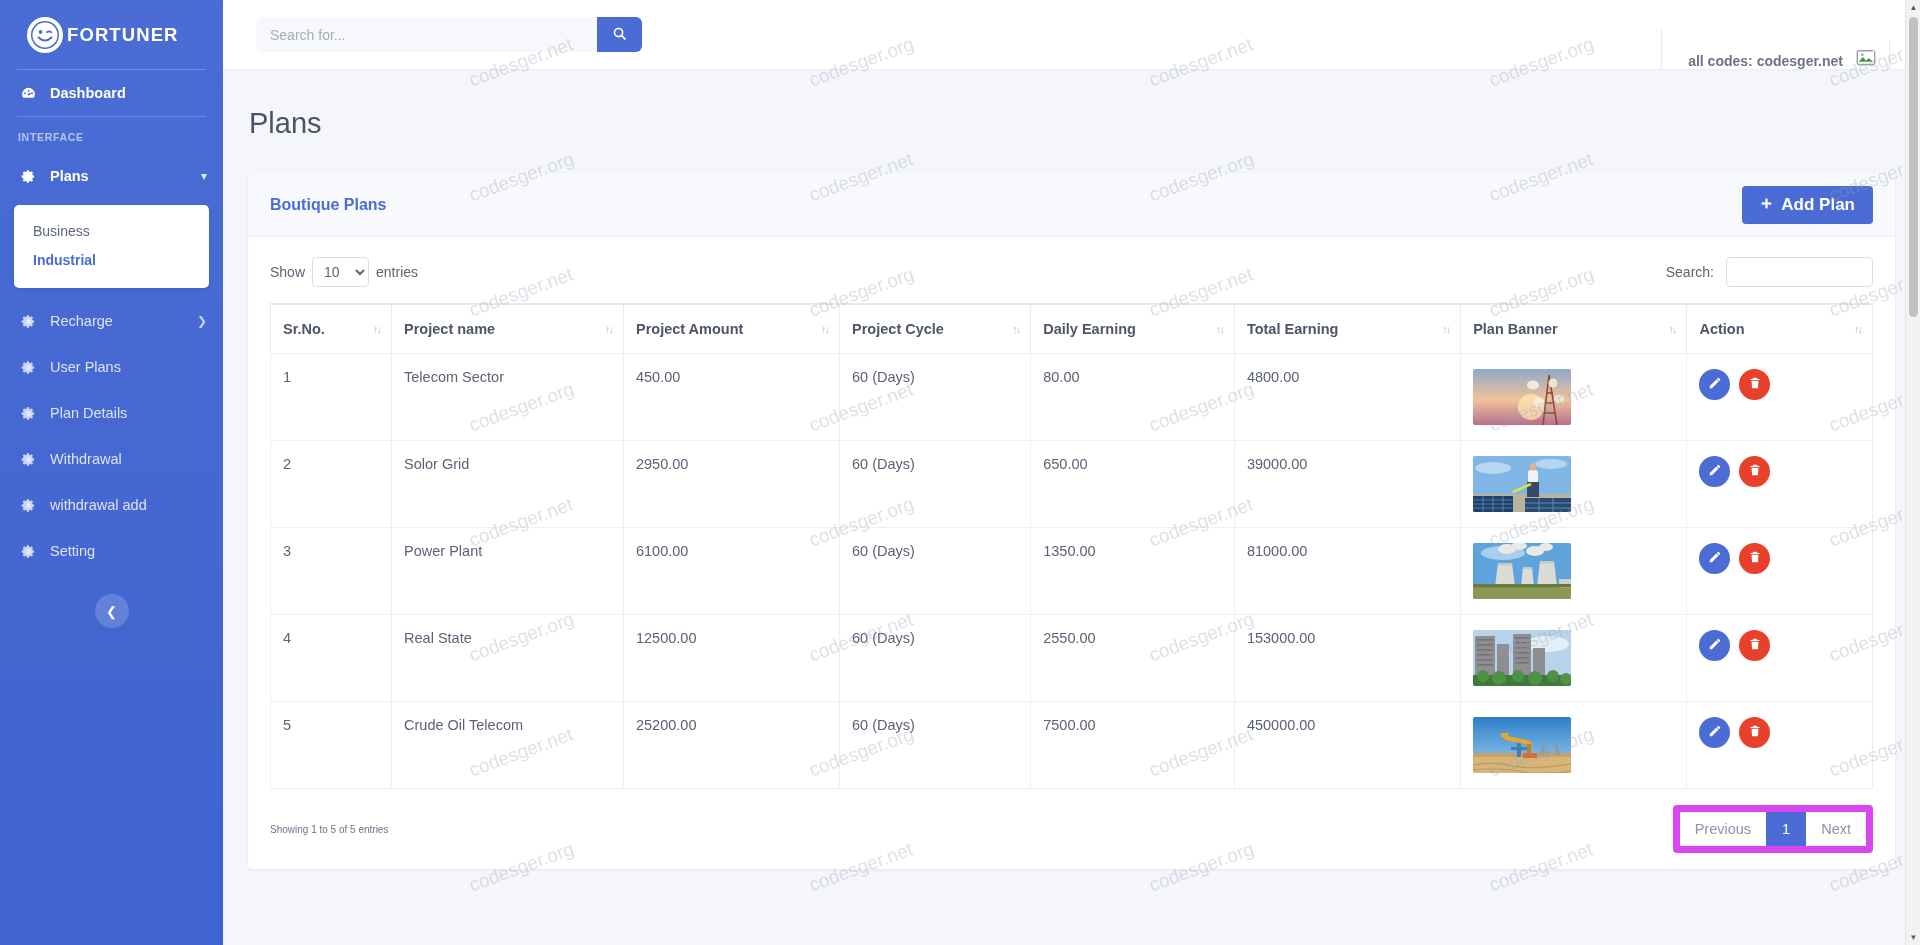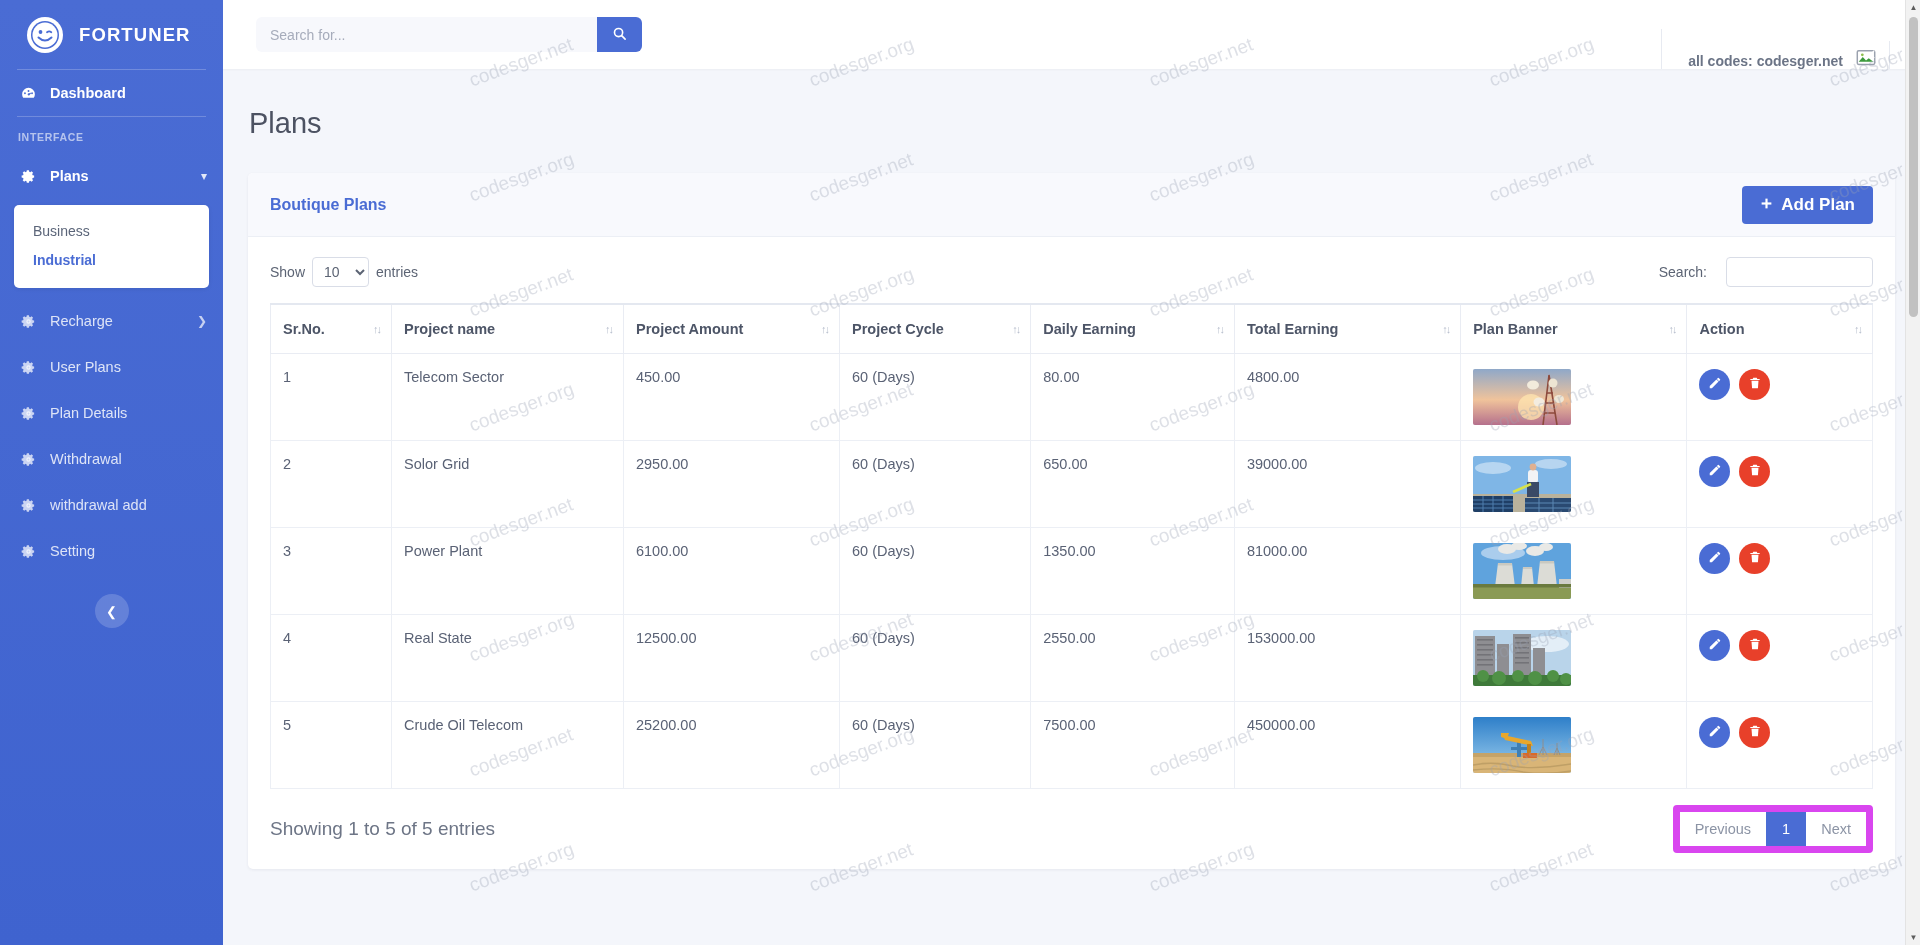--- a/index.html
+++ b/index.html
@@ -34,21 +34,21 @@
   #sidebar {
     position: absolute; left: 0; top: 0;
     width: 223px; height: 945px;
     background: linear-gradient(180deg,#4a6cd4 0%,#3f63cf 100%);
     z-index: 30;
   }
   .brand {
     height: 69px;
     display: flex; align-items: center;
     padding-left: 27px;
-    gap: 16px;
+    gap: 4px;
   }
   .brand-logo {
     width: 36px; height: 36px;
     border-radius: 50%;
     background: #ffffff;
     display: flex; align-items: center; justify-content: center;
     flex: none;
     position: relative;
   }
   .brand-logo svg { display: block; }
@@ -231,21 +231,21 @@
     border-radius: 4px;
     font-size: 14px;
     padding: 0 4px 0 7px;
     color: #5c6474;
     background: #fff;
     font-family: "Liberation Sans", sans-serif;
   }
   .dt-filter {
     margin-left: auto;
     font-size: 14px; color: #5c6474;
-    display: flex; align-items: center; gap: 19px;
+    display: flex; align-items: center; gap: 12px;
   }
   .dt-filter input {
     height: 30px;
     width: 147px;
     border: 1px solid #d9dde7;
     border-radius: 4px;
     padding: 0 8px;
     outline: none;
     font-family: "Liberation Sans", sans-serif;
   }
@@ -304,21 +304,21 @@
     color: #fff;
   }
   .act-edit { background: #4a6cd4; }
   .act-del  { background: #e8402a; }
 
   .dt-bottom {
     display: flex; align-items: center;
     margin-top: 22px;
     height: 36px;
   }
-  .dt-info { font-size: 19px; color: #6d7586; }
+  .dt-info { font-size: 10px; color: #6d7586; }
   .pager {
     margin-left: auto;
     display: flex;
     border: 7px solid #d946ef;
     border-radius: 4px;
     overflow: hidden;
     background: #fff;
   }
   .pager button {
     border: none;

